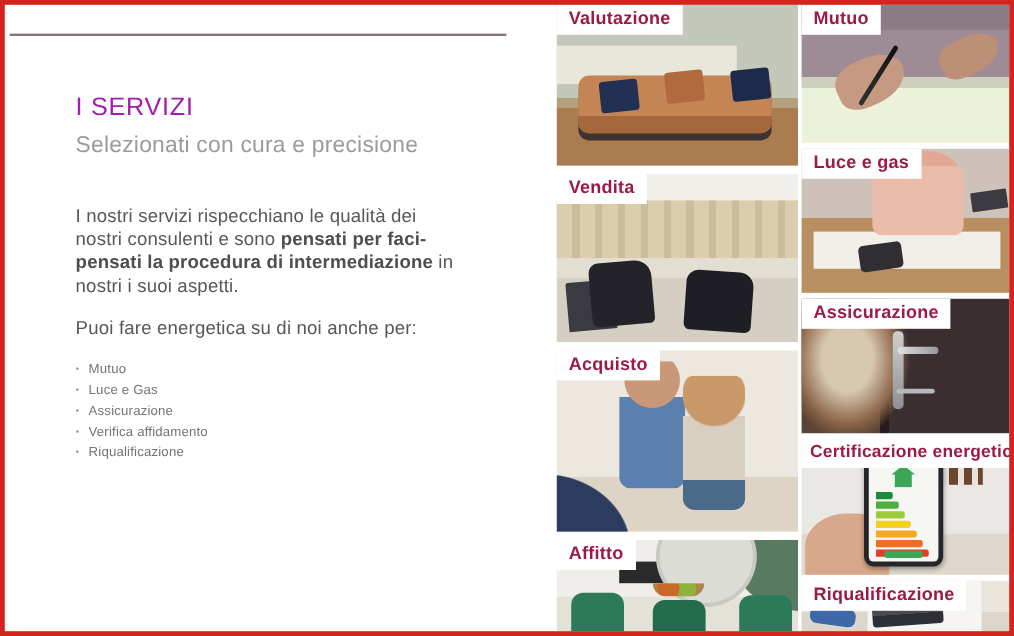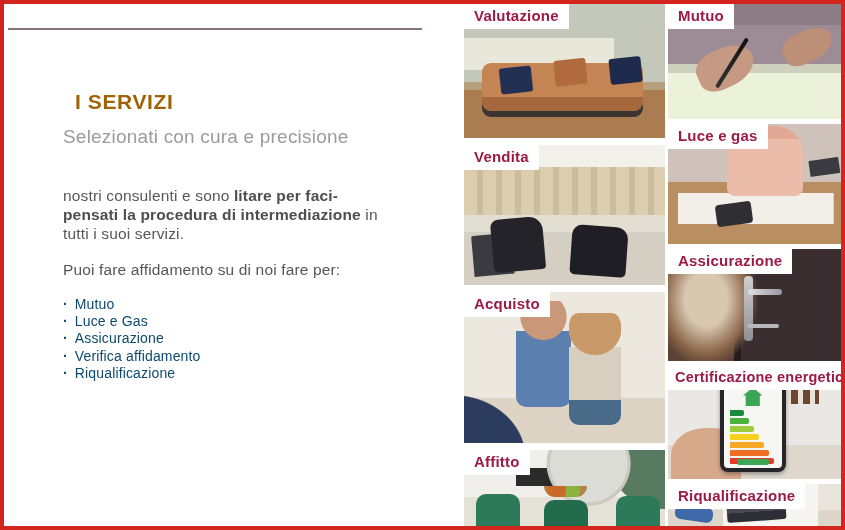--- a/index.html
+++ b/index.html
@@ -3,27 +3,27 @@
 <meta charset="utf-8">
 <style>
   html,body{margin:0;padding:0;background:#fff;}
   .stage{position:relative;width:845px;height:530px;background:#fff;overflow:hidden;
          font-family:"Liberation Sans",sans-serif;}
   .frame{position:absolute;inset:0;border:4px solid #d1251d;z-index:60;pointer-events:none;}
   .divider{position:absolute;left:8px;top:28px;width:414px;height:2px;background:#8c727e;z-index:2;}
 
   
   .text-col{position:absolute;left:63px;top:78px;width:340px;z-index:3;}
-  .text-col h1{margin:12px;font-size:21px;font-weight:700;letter-spacing:.6px;color:#a16207;}
+  .text-col h1{margin:0;font-size:21px;font-weight:400;letter-spacing:.6px;color:#a21caf;}
   .text-col h2{margin:9px 0 0;font-size:19px;font-weight:400;letter-spacing:.2px;color:#9b9b9d;}
   .para{margin:38px 0 0;font-size:15.5px;line-height:19.2px;letter-spacing:.15px;color:#57575a;}
   .para .ln{display:block;}
   .para b{font-weight:700;color:#4e4e51;}
   .lead{margin:17px 0 0;font-size:15.5px;letter-spacing:.15px;color:#57575a;}
-  .bullets{margin:17px 0 0;padding:0;list-style:none;font-size:14px;letter-spacing:.15px;color:#0c4a6e;}
+  .bullets{margin:17px 0 0;padding:0;list-style:none;font-size:11px;letter-spacing:.15px;color:#737373;}
   .bullets li{line-height:17.4px;}
   .bullets .dot{display:inline-block;margin-right:7px;font-weight:700;}
 
   
   .col{position:absolute;top:4px;z-index:4;}
   .col-left{left:464px;width:201px;}
   .col-right{left:668px;width:173px;}
   .cell{position:relative;margin:0;padding:0;}
   .col-left  .cell:nth-child(1){height:134px;margin-bottom:7px;}
   .col-left  .cell:nth-child(2){height:140px;margin-bottom:7px;}
@@ -149,25 +149,26 @@
 <body>
 
 <div class="stage">
 
   <div class="divider"></div>
 
   <section class="text-col">
     <h1>I SERVIZI</h1>
     <h2>Selezionati con cura e precisione</h2>
     <p class="para">
-      <span class="ln"><span>nostri consulenti e sono </span><b>litare per faci-</b></span>
+      <span class="ln"><span>I nostri servizi rispecchiano le qualità dei</span></span>
+      <span class="ln"><span>nostri consulenti e sono </span><b>pensati per faci-</b></span>
       <span class="ln"><b>pensati la procedura di intermediazione</b><span> in</span></span>
-      <span class="ln"><span>tutti i suoi servizi.</span></span>
+      <span class="ln"><span>nostri i suoi aspetti.</span></span>
     </p>
-    <p class="lead">Puoi fare affidamento su di noi fare per:</p>
+    <p class="lead">Puoi fare energetica su di noi anche per:</p>
     <ul class="bullets">
       <li><span class="dot">·</span><span>Mutuo</span></li>
       <li><span class="dot">·</span><span>Luce e Gas</span></li>
       <li><span class="dot">·</span><span>Assicurazione</span></li>
       <li><span class="dot">·</span><span>Verifica affidamento</span></li>
       <li><span class="dot">·</span><span>Riqualificazione</span></li>
     </ul>
   </section>
 
   <div class="col col-left">

